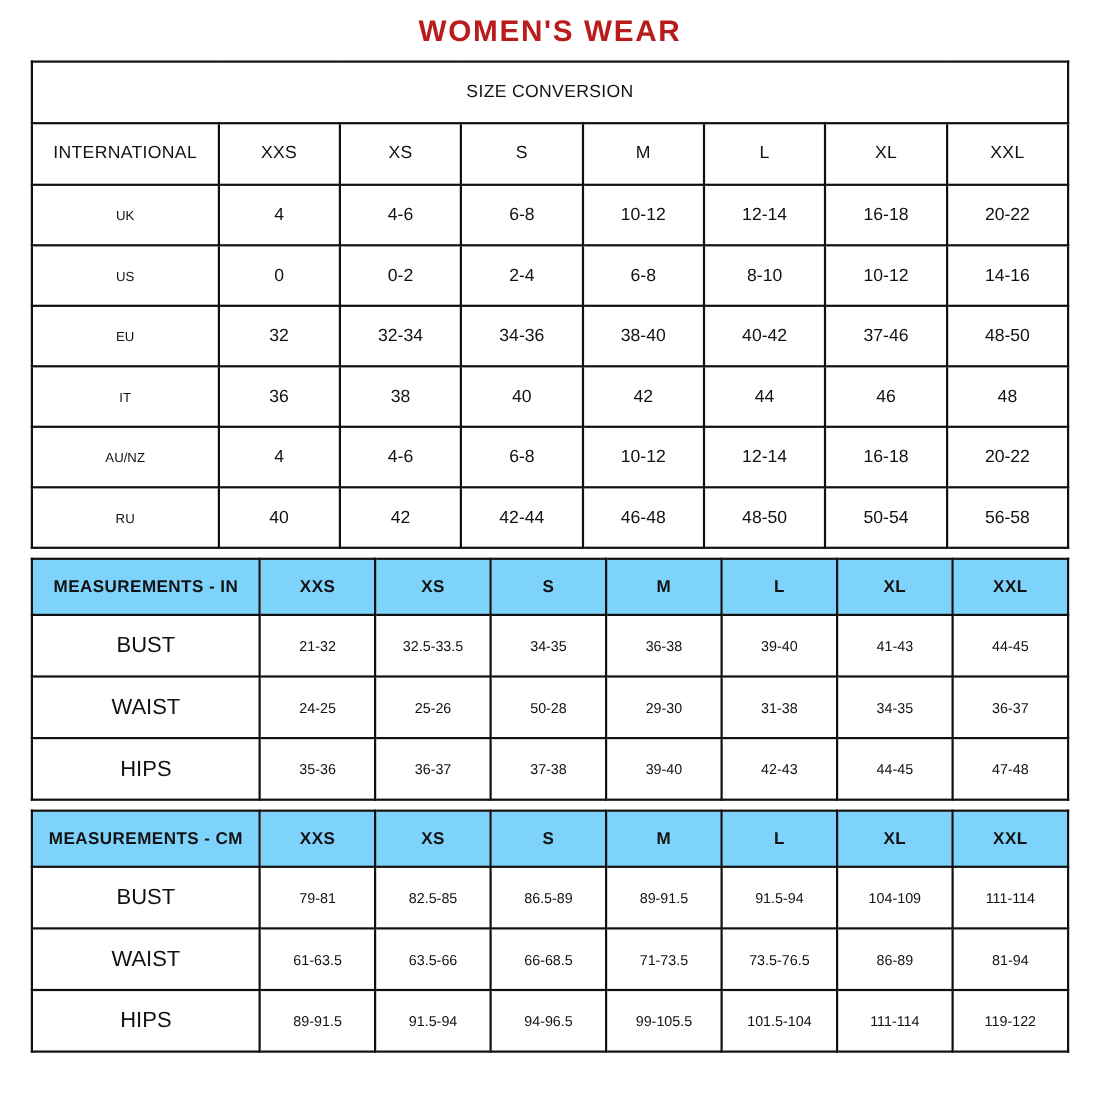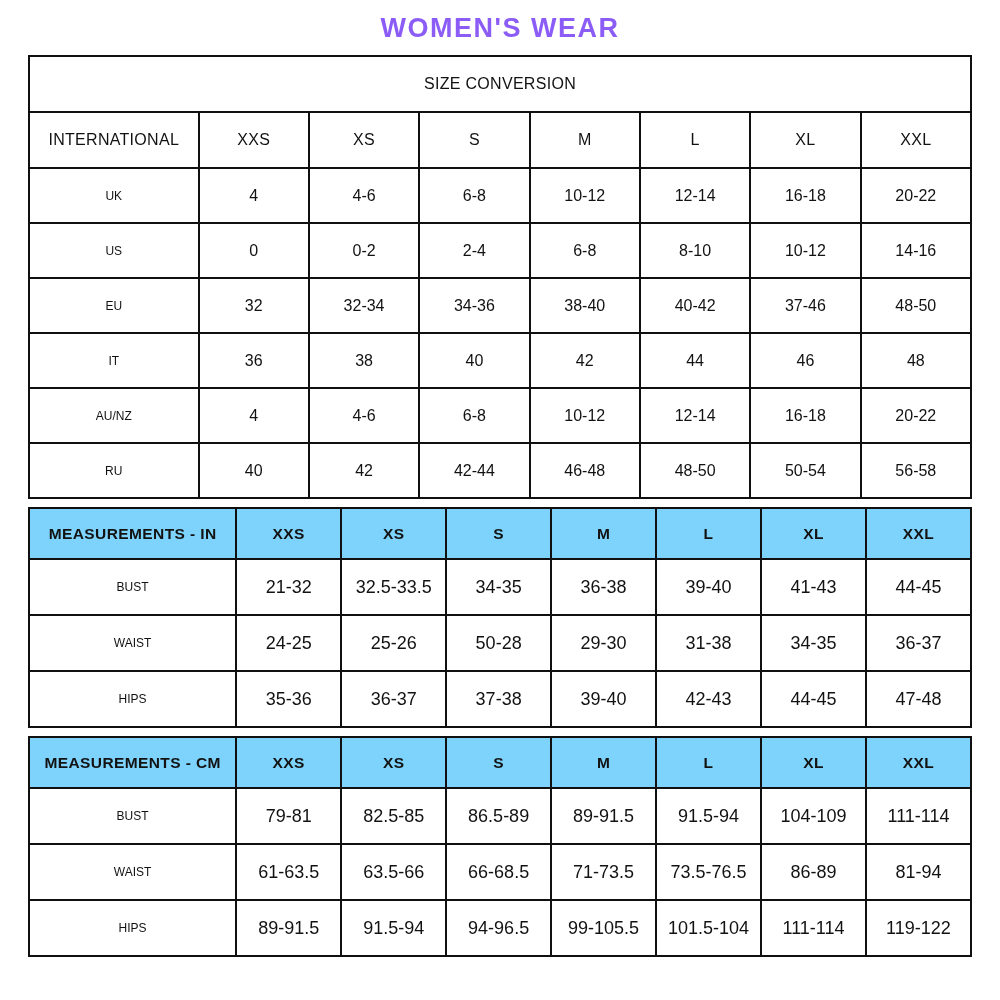--- a/index.html
+++ b/index.html
@@ -16,21 +16,21 @@
     padding: 0 28px;
     overflow: hidden;
   }
   .page-title {
     margin: 0;
     padding: 13px 0 11px 0;
     text-align: center;
     font-size: 27px;
     font-weight: 700;
     letter-spacing: 1.5px;
-    color: #8b5cf6;
+    color: #b91c1c;
   }
   table {
     width: 100%;
     border-collapse: collapse;
     table-layout: fixed;
     border: 2px solid #d946ef;
     margin-bottom: 8px;
   }
   th, td {
     border: 2px solid #101010;
@@ -69,26 +69,26 @@
   
   .t-meas thead th {
     background: #7dd3fc;
     font-weight: 700;
     font-size: 15.5px;
     height: 49px;
     letter-spacing: 0.4px;
   }
   .t-meas tbody th {
     font-weight: 400;
-    font-size: 12px;
+    font-size: 20px;
     height: 54px;
   }
   .t-meas tbody td {
     font-weight: 400;
-    font-size: 18px;
+    font-size: 13px;
     height: 54px;
   }
 </style>
 </head>
 <body>
 
 <div class="page">
 
   <h1 class="page-title">WOMEN'S WEAR</h1>
 

